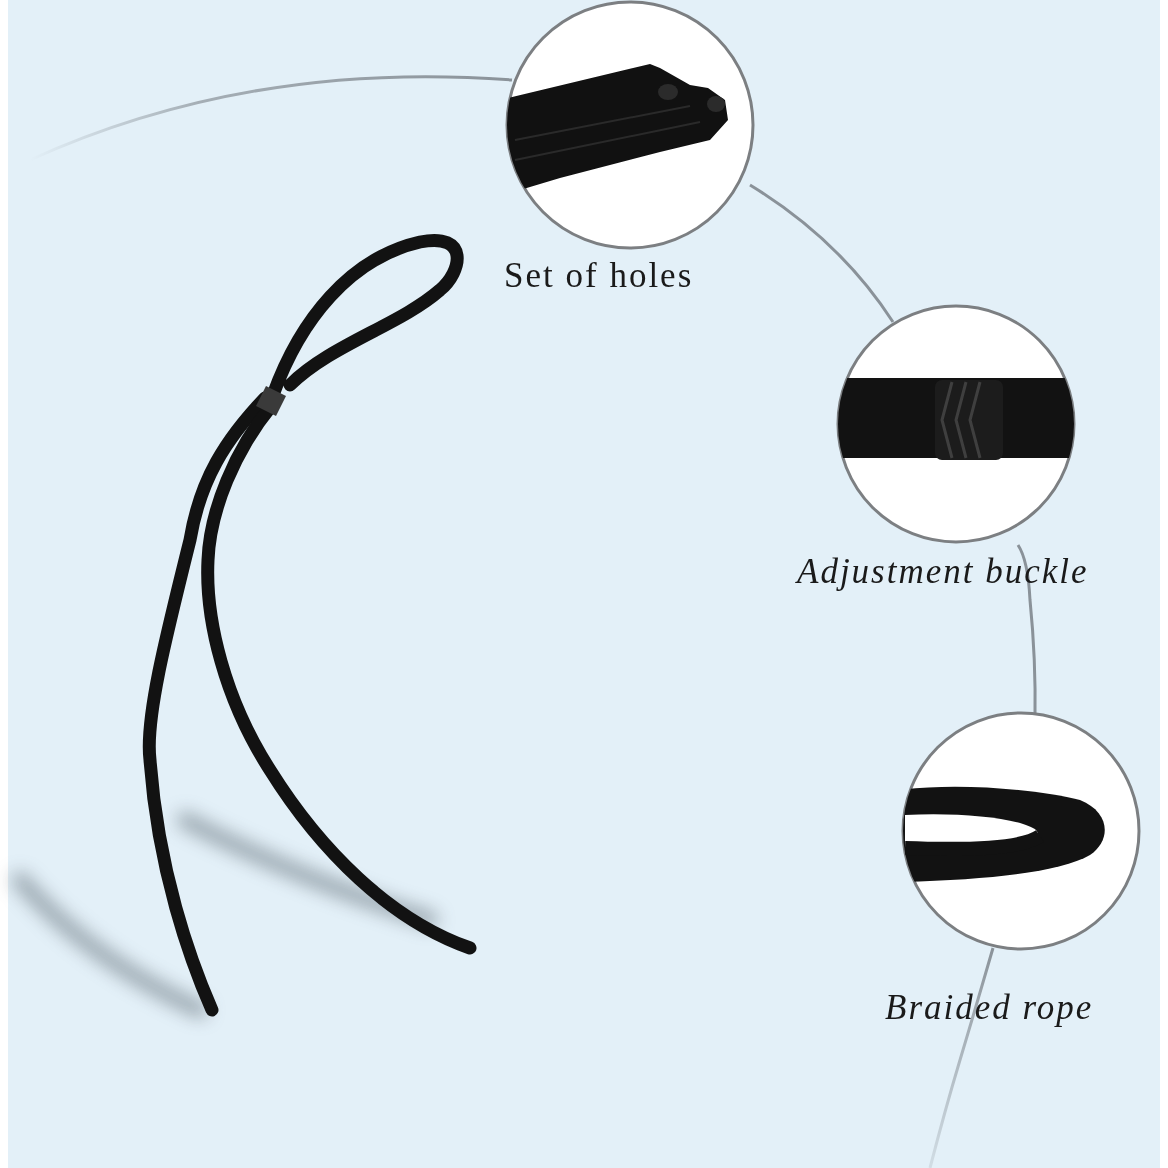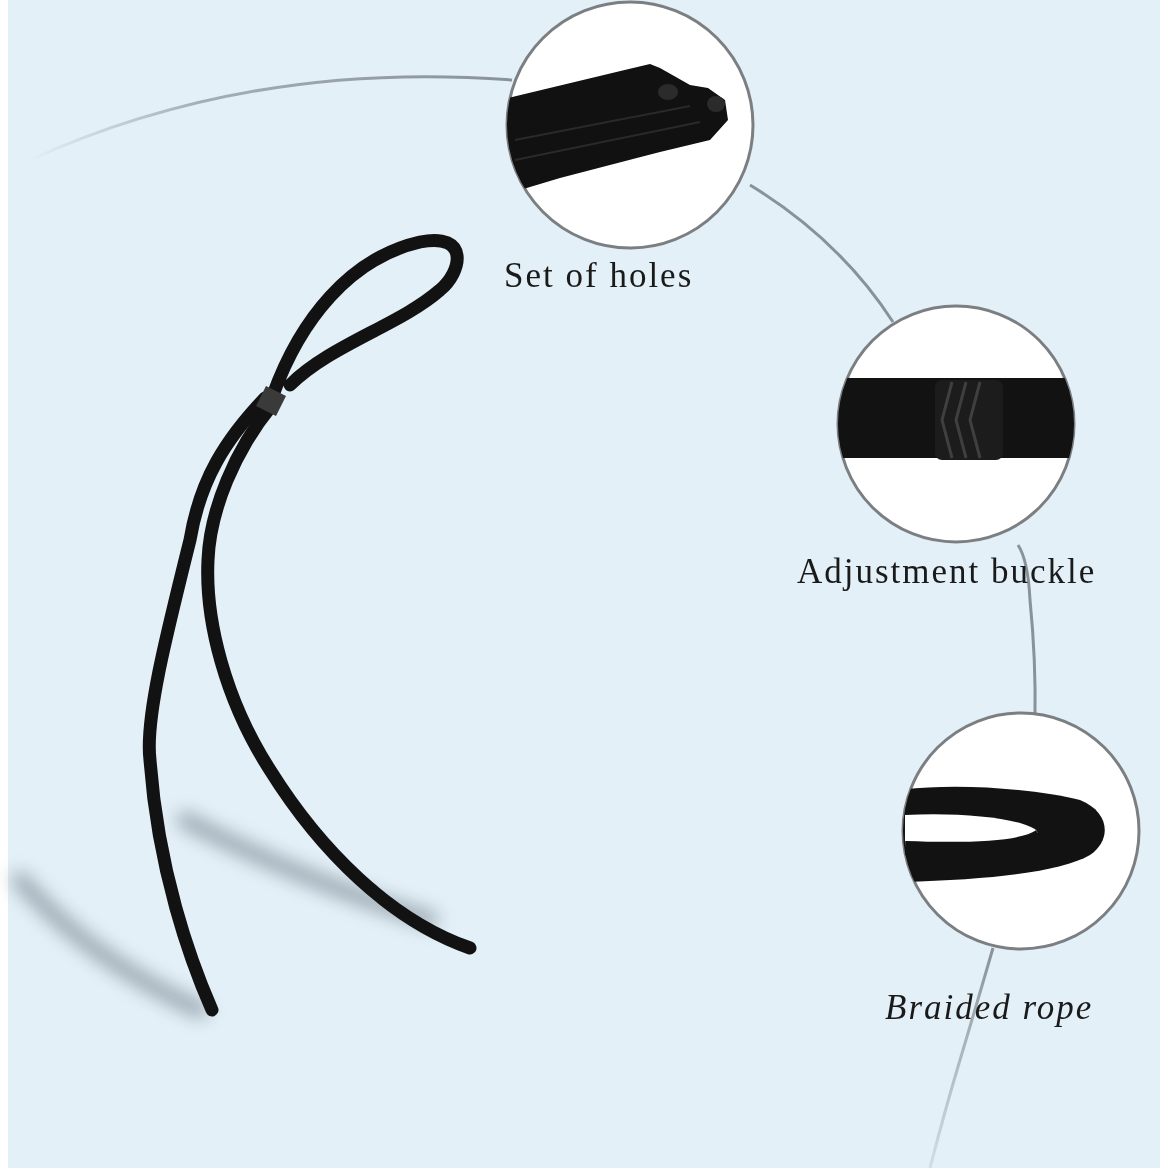--- a/index.html
+++ b/index.html
@@ -15,21 +15,21 @@
   .label {
     position: absolute;
     font-family: "Liberation Serif", "DejaVu Serif", serif;
     font-size: 35px;
     letter-spacing: 2px;
     color: #1a1a1a;
     white-space: nowrap;
     line-height: 1;
   }
   #label-holes { left: 504px; top: 258px; }
-  #label-buckle { left: 797px; top: 554px; }
+  #label-buckle { left: 797px; top: 554px; font-style: italic; }
   #label-rope { left: 885px; top: 990px; font-style: italic; }
 </style>
 </head>
 <body>
 
 <div class="edge-strip"></div>
 <div class="edge-strip-r"></div>
 
 <svg class="scene" width="1168" height="1168" viewBox="0 0 1168 1168">
   <defs>

